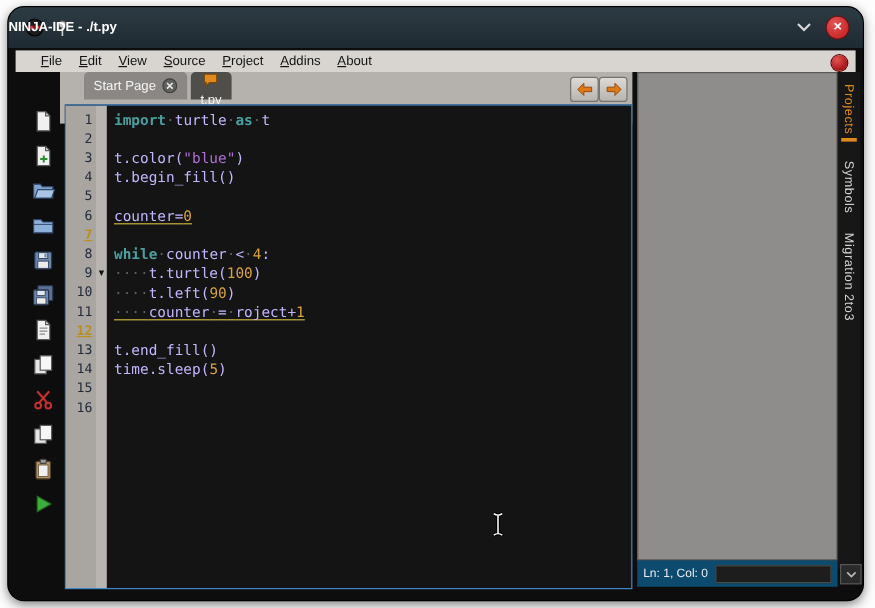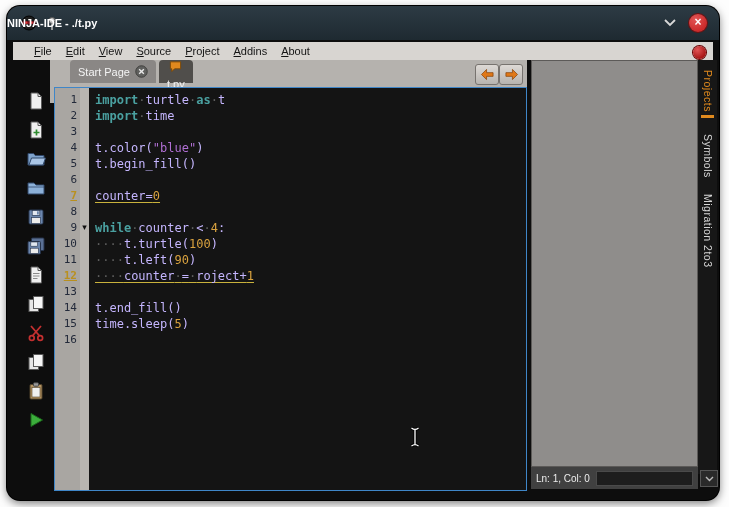--- a/index.html
+++ b/index.html
@@ -63,21 +63,21 @@
   
   .right-panel{position:absolute;left:524px;top:54px;width:167px;height:407px;background:#8f8d8b;
                border:1px solid #5c5a58;box-sizing:border-box;}
   .side-strip{position:absolute;left:691px;top:54px;width:19px;height:414px;background:#171717;
               display:flex;flex-direction:column;align-items:center;gap:16px;padding-top:10px;box-sizing:border-box;}
   .side-tab-wrap{display:flex;flex-direction:column;align-items:center;gap:3px;}
   .side-tab{writing-mode:vertical-rl;font-size:10.5px;color:#d5d5d5;letter-spacing:.5px;white-space:nowrap;}
   .side-tab.active{color:var(--c-accent);}
   .accent-bar{width:13px;height:3px;background:var(--c-accent);}
   
-  .statusbar{position:absolute;left:524px;top:461px;width:167px;height:22px;background:#404040;
+  .statusbar{position:absolute;left:524px;top:461px;width:167px;height:22px;background:#0c4a6e;
              display:flex;align-items:center;gap:6px;padding:0 5px;box-sizing:border-box;}
   .status-text{font-size:10px;color:#ececec;white-space:nowrap;}
   .status-input{flex:1;height:13px;background:#1d1d1d;border:1px solid #4a4a4a;}
   .status-combo{position:absolute;left:693px;top:464px;width:16px;height:15px;background:#2a2a2a;
                 border:1px solid #555;display:flex;align-items:center;justify-content:center;}
   .ticon{display:inline-flex;line-height:0;}
 </style>
 </head>
 <body>
 
@@ -283,21 +283,20 @@
           <svg width="12" height="22" viewBox="0 0 12 22">
               <g stroke="#000" stroke-width="3.2" fill="none">
                 <path d="M2.5 2c2 1.6 5 1.6 7 0M2.5 20c2-1.6 5-1.6 7 0M6 2.8v16.4"></path>
               </g>
               <g stroke="#fff" stroke-width="1.3" fill="none">
                 <path d="M2.5 2c2 1.6 5 1.6 7 0M2.5 20c2-1.6 5-1.6 7 0M6 2.8v16.4"></path>
               </g>
             </svg>
         </span>
       <div class="code-line"><span class="tk-kw">import</span><span class="tk-ws">·</span><span class="tk-txt">turtle</span><span class="tk-ws">·</span><span class="tk-kw">as</span><span class="tk-ws">·</span><span class="tk-txt">t</span></div>
-          <div class="code-line"><span class="tk-kw">import</span><span class="tk-ws">·</span><span class="tk-txt">time</span></div>
           <div class="code-line"></div>
           <div class="code-line"><span class="tk-txt">t.color(</span><span class="tk-str">"blue"</span><span class="tk-txt">)</span></div>
           <div class="code-line"><span class="tk-txt">t.begin_fill()</span></div>
           <div class="code-line"></div>
           <div class="code-line"><span class="warn-underline"><span class="tk-txt">counter=</span><span class="tk-num">0</span></span></div>
           <div class="code-line"></div>
           <div class="code-line"><span class="tk-kw">while</span><span class="tk-ws">·</span><span class="tk-txt">counter</span><span class="tk-ws">·</span><span class="tk-txt">&lt;</span><span class="tk-ws">·</span><span class="tk-num">4</span><span class="tk-txt">:</span></div>
           <div class="code-line"><span class="tk-ws">····</span><span class="tk-txt">t.turtle(</span><span class="tk-num">100</span><span class="tk-txt">)</span></div>
           <div class="code-line"><span class="tk-ws">····</span><span class="tk-txt">t.left(</span><span class="tk-num">90</span><span class="tk-txt">)</span></div>
           <div class="code-line"><span class="warn-underline"><span class="tk-ws">····</span><span class="tk-txt">counter</span><span class="tk-ws">·</span><span class="tk-txt">=</span><span class="tk-ws">·</span><span class="tk-txt">roject+</span><span class="tk-num">1</span></span></div>

